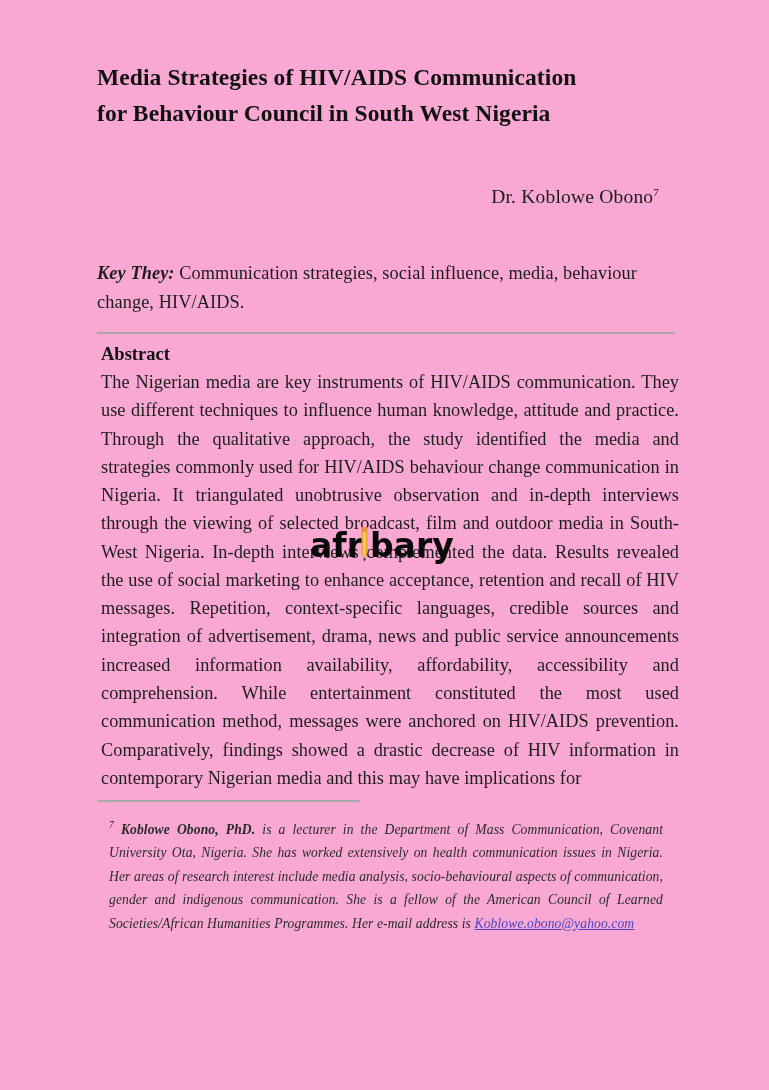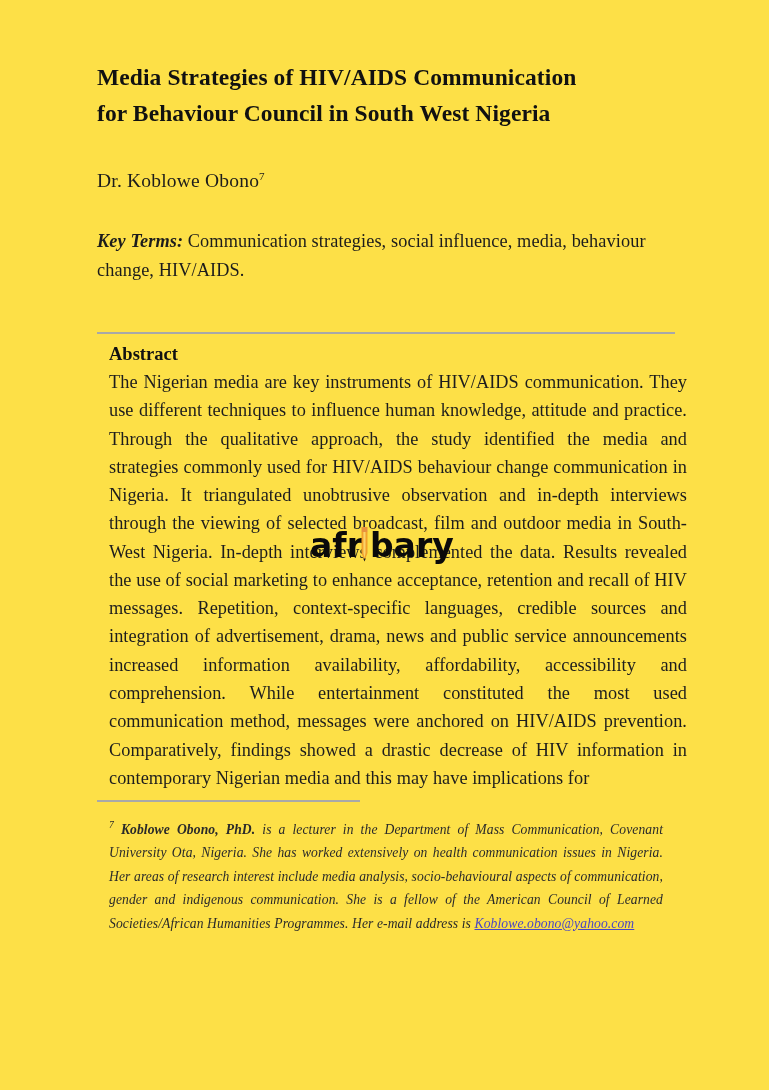--- a/index.html
+++ b/index.html
@@ -11,21 +11,21 @@
   body {
     font-family: "Liberation Serif", "DejaVu Serif", serif;
     color: #1a1a1a;
     -webkit-font-smoothing: antialiased;
   }
   .page {
     position: relative;
     width: 769px;
     height: 1090px;
     margin: 0 auto;
-    background: #fde047;
+    background: #f9a8d4;
     overflow: hidden;
     box-sizing: border-box;
   }
   .content {
     position: absolute;
     left: 97px;
     top: 0;
     width: 578px;
   }
 
@@ -39,26 +39,27 @@
     letter-spacing: 0.1px;
     color: #111111;
   }
   .doc-title .tline {
     display: block;
     white-space: nowrap;
   }
 
   
   .author-line {
-    margin: 0;
+    margin: 16px;
     padding-top: 37px;
     font-size: 19.5px;
     line-height: 1.35;
     color: #1c1c1c;
     letter-spacing: 0.2px;
+    text-align: right;
   }
   .author-line sup.fn-marker {
     font-size: 11px;
     vertical-align: super;
     line-height: 0;
   }
 
   
   .keyterms {
     margin: 0;
@@ -80,21 +81,21 @@
     left: 0;
     top: 332px;
     width: 578px;
     height: 2px;
     background: #a8a8a8;
   }
 
   
   .abstract-block {
     position: absolute;
-    left: 12px;
+    left: 4px;
     top: 342px;
     width: 578px;
   }
   .abstract-heading {
     margin: 0 0 2px 0;
     font-size: 18.5px;
     font-weight: bold;
     line-height: 1.3;
     color: #111111;
   }
@@ -165,21 +166,21 @@
 <div class="page">
   <div class="content">
 
     <h1 class="doc-title">
       <span class="tline">Media Strategies of HIV/AIDS Communication</span>
       <span class="tline">for Behaviour Council in South West Nigeria</span>
     </h1>
 
     <p class="author-line"><span>Dr. Koblowe Obono</span><sup class="fn-marker">7</sup></p>
 
-    <p class="keyterms"><span class="kt-label">Key Terms:</span><span> Communication strategies, social influence, media, behaviour change, HIV/AIDS.</span></p>
+    <p class="keyterms"><span class="kt-label">Key They:</span><span> Communication strategies, social influence, media, behaviour change, HIV/AIDS.</span></p>
 
     <div class="rule-abstract"></div>
 
     <div class="abstract-block">
       <h2 class="abstract-heading">Abstract</h2>
       <p class="abstract-body">The Nigerian media are key instruments of HIV/AIDS communication. They use different techniques to influence human knowledge, attitude and practice. Through the qualitative approach, the study identified the media and strategies commonly used for HIV/AIDS behaviour change communication in Nigeria. It triangulated unobtrusive observation and in-depth interviews through the viewing of selected broadcast, film and outdoor media in South-West Nigeria. In-depth interviews complemented the data. Results revealed the use of social marketing to enhance acceptance, retention and recall of HIV messages. Repetition, context-specific languages, credible sources and integration of advertisement, drama, news and public service announcements increased information availability, affordability, accessibility and comprehension. While entertainment constituted the most used communication method, messages were anchored on HIV/AIDS prevention. Comparatively, findings showed a drastic decrease of HIV information in contemporary Nigerian media and this may have implications for</p>
     </div>
 
     <div class="footnote-zone">
       <div class="rule-footnote"></div>

